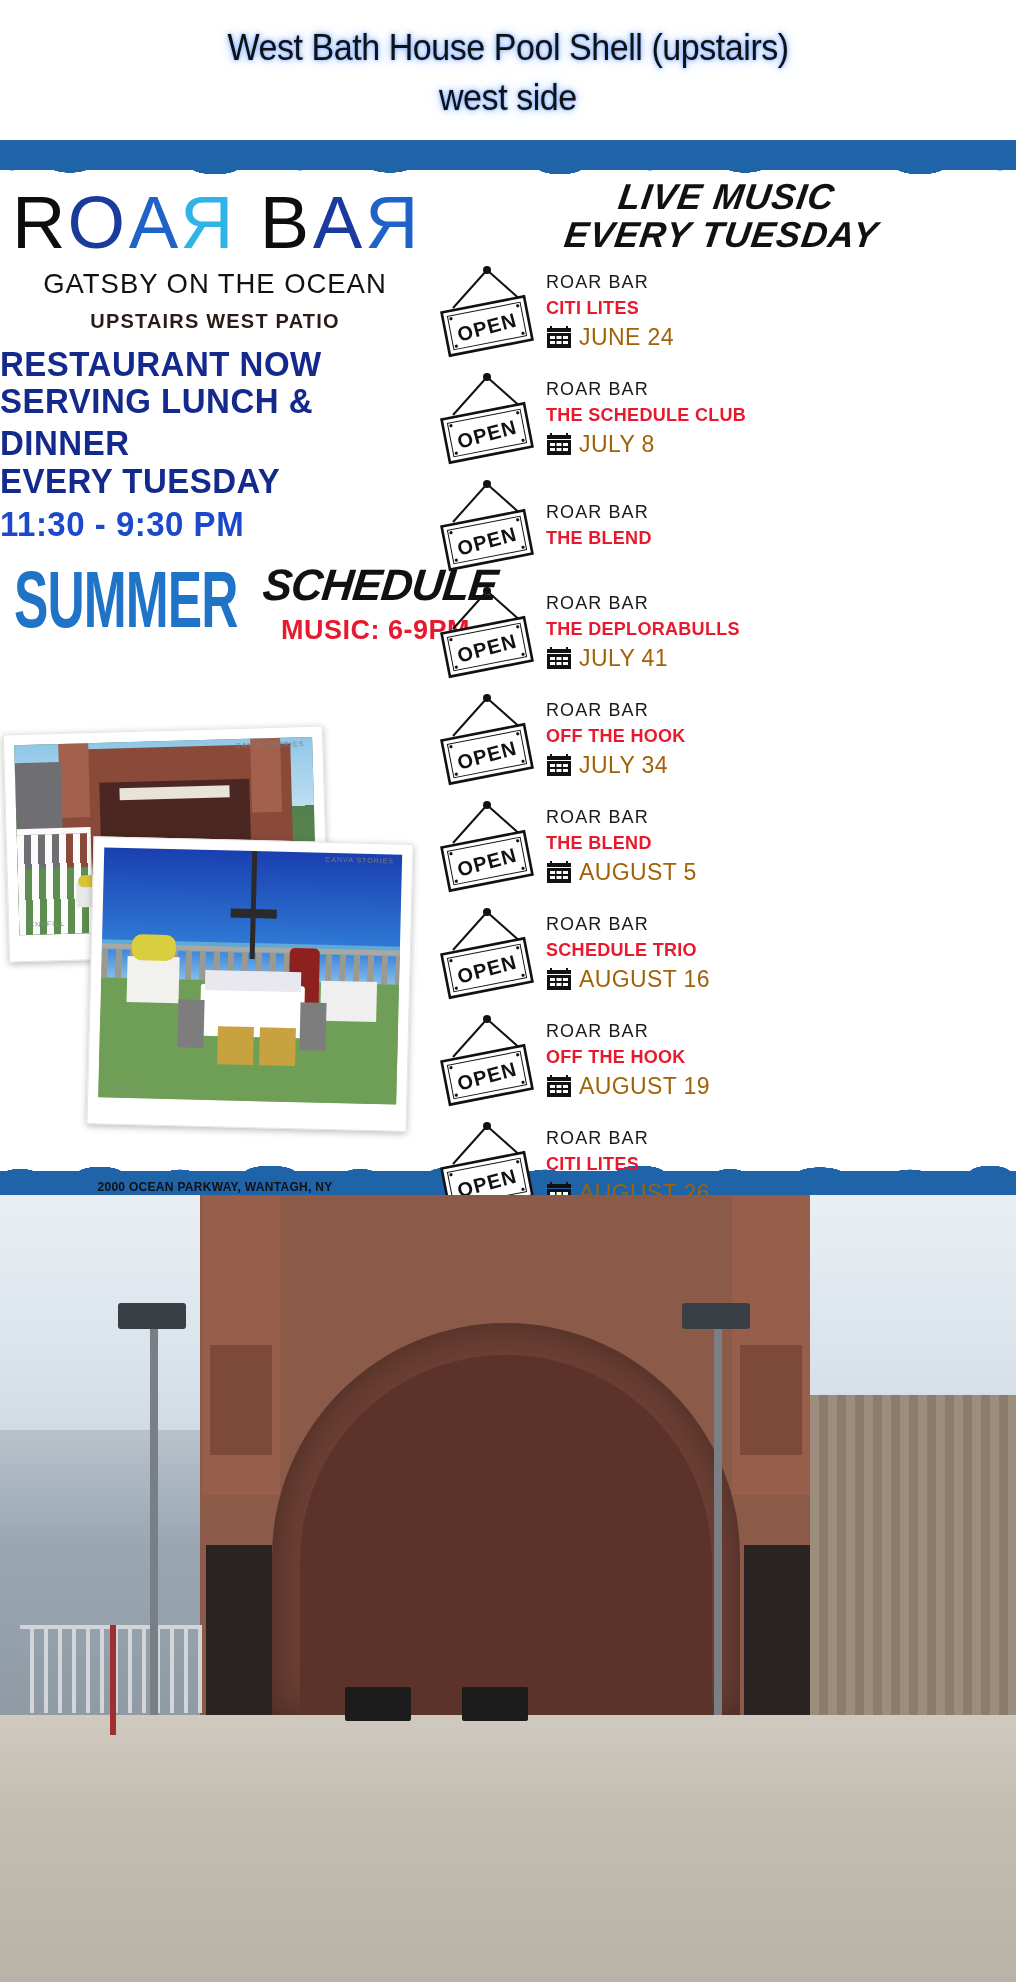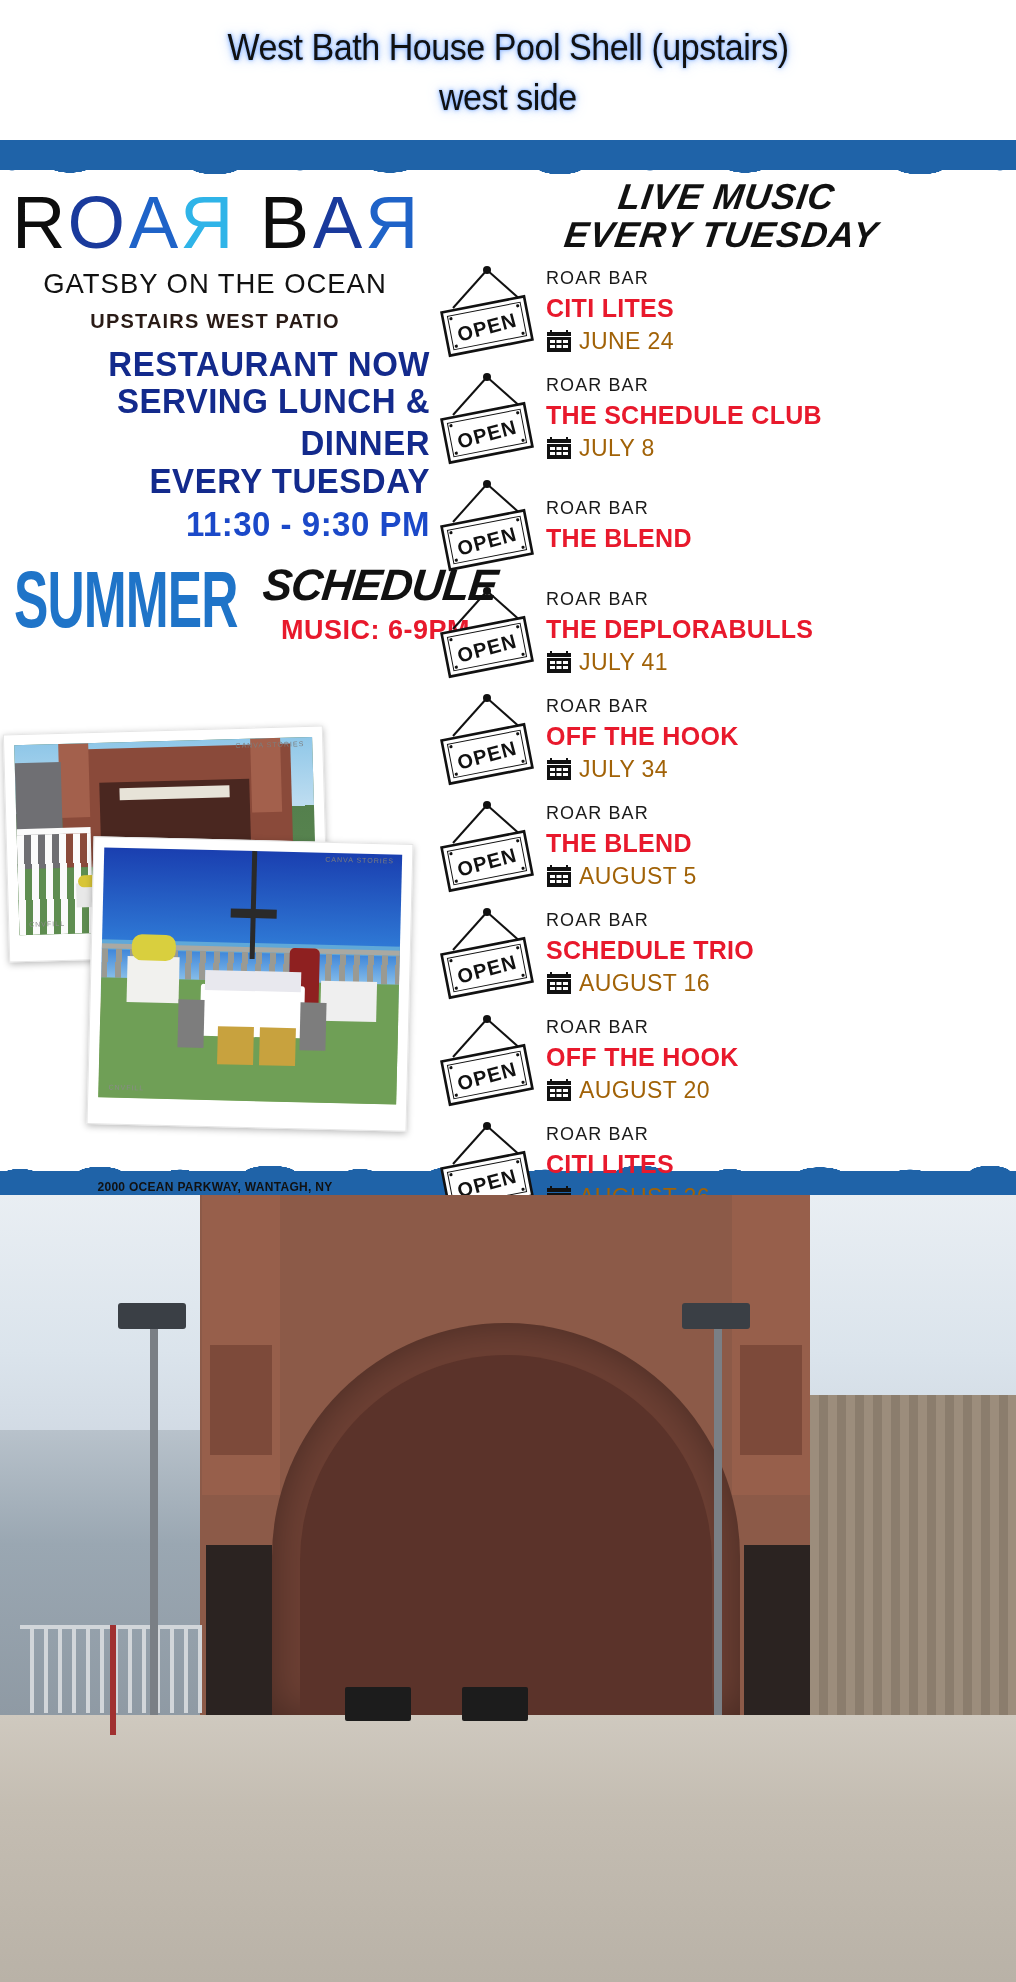--- a/index.html
+++ b/index.html
@@ -88,21 +88,21 @@
     text-align:center; font-size:28px; color:#111; letter-spacing:1px;
     margin-top:8px; font-weight:400; white-space:nowrap;
     font-family:"Liberation Sans", sans-serif; transform:scaleX(.98);
   }
   .subtag{
     text-align:center; font-size:20px; font-weight:bold; color:#2a1b16;
     letter-spacing:1.2px; margin-top:10px;
   }
 
   .blue-block{
-    text-align:right; margin-top:12px; color:#132a8c;
+    text-align:left; margin-top:12px; color:#132a8c;
     font-weight:bold; letter-spacing:.5px; line-height:1.18;
   }
   .blue-block div{ font-size:33px; transform:scaleY(1.06); }
   .hours{ color:#1b49c9 !important; font-size:33px; margin-top:4px; }
 
   .summer-row{
     margin-top:22px; display:flex; align-items:flex-start;
     justify-content:flex-start; padding-left:14px;
   }
   .summer{
@@ -164,21 +164,21 @@
   .live-music{
     text-align:center; margin-top:8px; color:#111; font-weight:bold;
     font-style:italic; font-size:36px; line-height:1.06; letter-spacing:1px;
     transform:skewX(-8deg); font-family:"Liberation Sans", sans-serif;
   }
   .events{ margin-top:4px; }
   .event{ display:flex; align-items:center; height:107px; }
   .open-sign{ width:110px; flex:0 0 110px; display:flex; justify-content:center; }
   .ev-text{ flex:1; padding-left:4px; }
   .ev-venue{ font-size:18px; color:#1a1a1a; letter-spacing:1.1px; }
-  .ev-band{ font-size:25px; font-weight:bold; color:#e8192c; letter-spacing:.3px; margin-top:5px; white-space:nowrap; }
+  .ev-band{ font-size:18px; font-weight:bold; color:#e8192c; letter-spacing:.3px; margin-top:5px; white-space:nowrap; }
   .ev-date{ display:flex; align-items:center; gap:7px; margin-top:5px; }
   .ev-date .d{ font-size:23px; color:#a16207; letter-spacing:.4px; }
 
   
   .bottom-photo{
     position:absolute; left:0; top:1195px; width:1016px; height:787px;
     background:#ffffff; overflow:hidden;
   }
   .bp-sky{ position:absolute; left:0; top:0; width:1016px; height:260px;
     background:linear-gradient(#e9eef3 0%, #dbe4ec 60%, #cfd8e2 100%); }
@@ -573,21 +573,21 @@
     <rect x="1" y="7" width="24" height="15" fill="#111"></rect>
     <rect x="4" y="10" width="5" height="3" fill="#fff"></rect>
     <rect x="10.5" y="10" width="5" height="3" fill="#fff"></rect>
     <rect x="17" y="10" width="5" height="3" fill="#fff"></rect>
     <rect x="4" y="15" width="5" height="3" fill="#fff"></rect>
     <rect x="10.5" y="15" width="5" height="3" fill="#fff"></rect>
     <rect x="17" y="15" width="5" height="3" fill="#fff"></rect>
     <rect x="4" y="0" width="2" height="4" fill="#111"></rect>
     <rect x="20" y="0" width="2" height="4" fill="#111"></rect>
   </svg>
-         <span class="d">AUGUST 20</span>
+         <span class="d">AUGUST 19</span>
        </div>
      </div>
         </div>
         <div class="event">
           <div class="open-sign">
             <svg width="104" height="96" viewBox="0 0 104 96">
     <polyline points="52,6 18,44" fill="none" stroke="#111" stroke-width="2"></polyline>
     <polyline points="52,6 88,38" fill="none" stroke="#111" stroke-width="2"></polyline>
     <circle cx="52" cy="6" r="4" fill="#111"></circle>
     <g transform="rotate(-11 52 62)">

